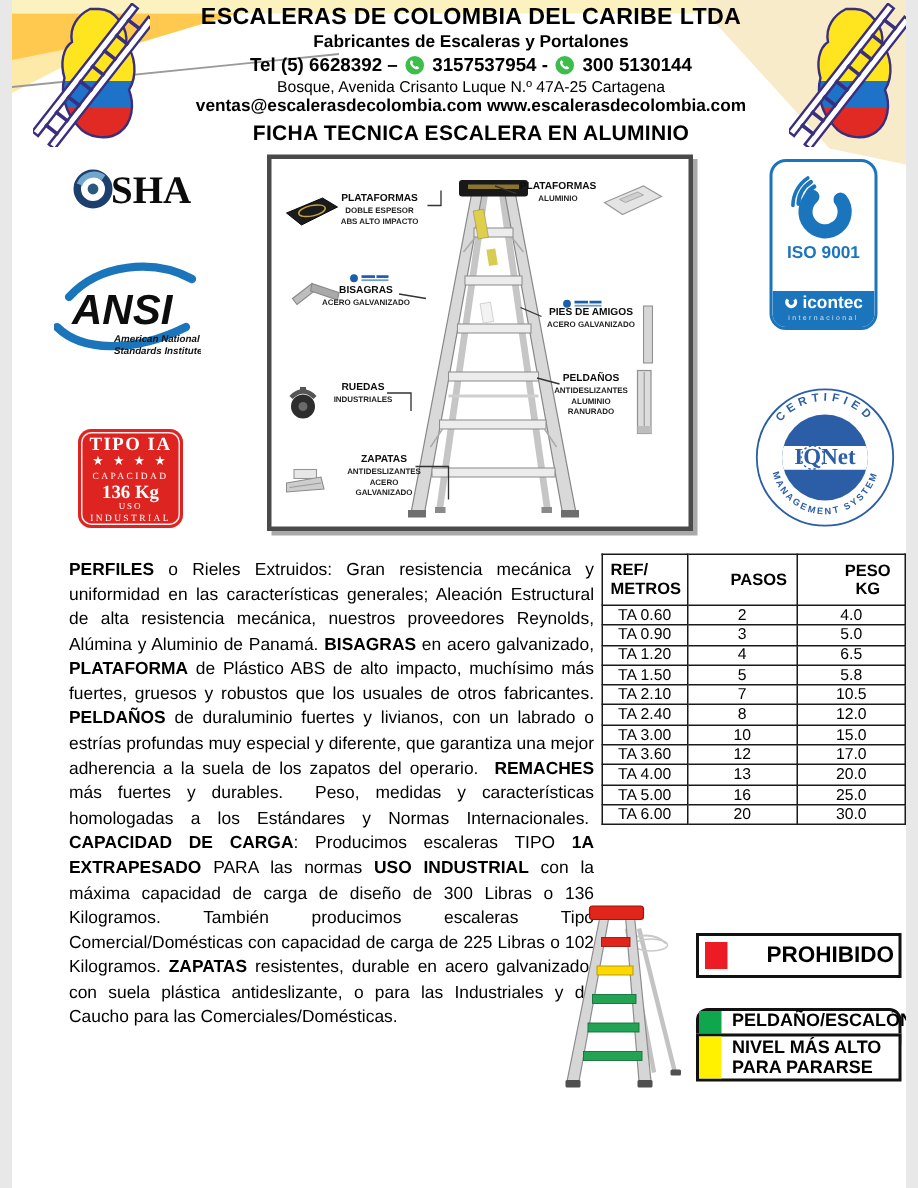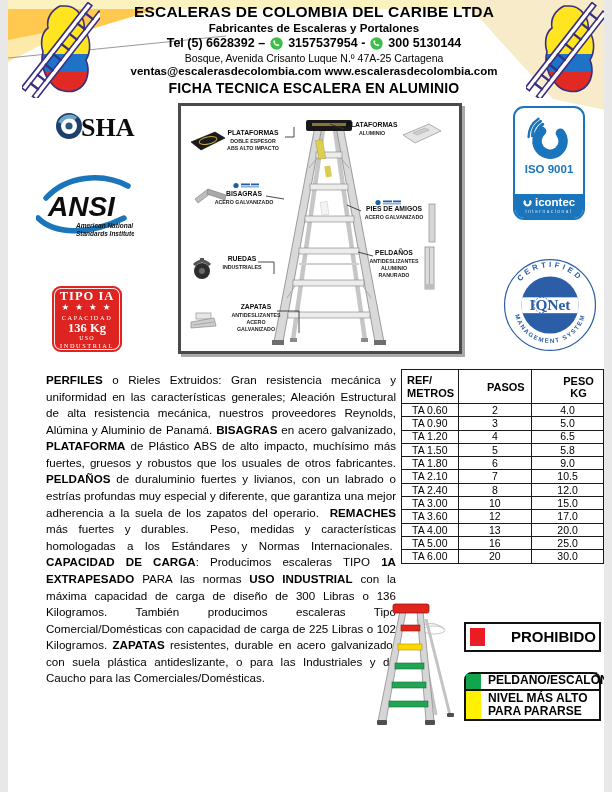--- a/index.html
+++ b/index.html
@@ -13,21 +13,21 @@
   .header-text{position:absolute;left:100px;top:2px;width:412px;text-align:center;z-index:3;color:#000;}
   .h-company{font-size:15.5px;font-weight:bold;letter-spacing:.2px;margin:0;line-height:1.25;}
   .h-sub{font-size:11.5px;font-weight:bold;margin:1px 0 0 0;}
   .h-tel{font-size:12.5px;font-weight:bold;margin:2px 0 0 0;display:flex;justify-content:center;align-items:center;gap:5px;}
   .h-addr{font-size:10.5px;margin:2px 0 0 0;}
   .h-mail{font-size:11.5px;font-weight:bold;margin:1px 0 0 0;}
   .h-doc{font-size:14px;font-weight:bold;margin:3px 0 0 0;letter-spacing:.2px;}
   .wa{display:inline-block;vertical-align:-2px;}
 
   
-  .osha{left:47px;top:111px;display:flex;align-items:center;}
+  .osha{left:40px;top:111px;display:flex;align-items:center;}
   .ansi{left:28px;top:174px;}
   .tipo{left:44px;top:286px;width:70px;height:66px;background:#DD2420;border-radius:9px;color:#fff;
         text-align:center;font-family:"Liberation Serif",serif;box-shadow:inset 0 0 0 2px #DD2420, inset 0 0 0 3px rgba(255,255,255,.9);
         display:flex;flex-direction:column;justify-content:center;line-height:1.12;padding:2px 0;box-sizing:border-box;}
   .tipo .l1{font-size:12.5px;font-weight:bold;letter-spacing:1px;}
   .tipo .stars{font-size:8.5px;letter-spacing:2px;line-height:1;}
   .tipo .l2{font-size:6.3px;letter-spacing:1.6px;margin-top:2px;}
   .tipo .l3{font-size:12.5px;font-weight:bold;}
   .tipo .l4{font-size:6px;letter-spacing:1.2px;}
   .tipo .l5{font-size:6.3px;letter-spacing:1.6px;}
@@ -391,25 +391,20 @@
           <td>TA 1.20</td>
           <td>4</td>
           <td>6.5</td>
         </tr>
         <tr>
           <td>TA 1.50</td>
           <td>5</td>
           <td>5.8</td>
         </tr>
         <tr>
-          <td>TA 1.80</td>
-          <td>6</td>
-          <td>9.0</td>
-        </tr>
-        <tr>
           <td>TA 2.10</td>
           <td>7</td>
           <td>10.5</td>
         </tr>
         <tr>
           <td>TA 2.40</td>
           <td>8</td>
           <td>12.0</td>
         </tr>
         <tr>

